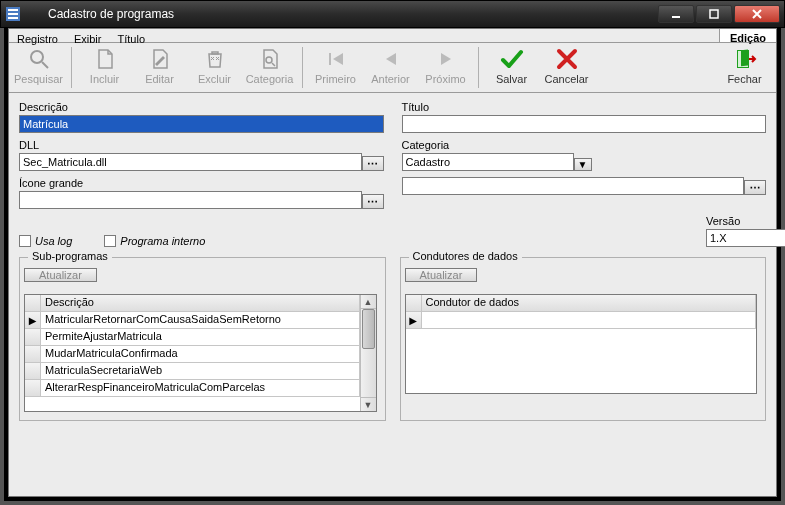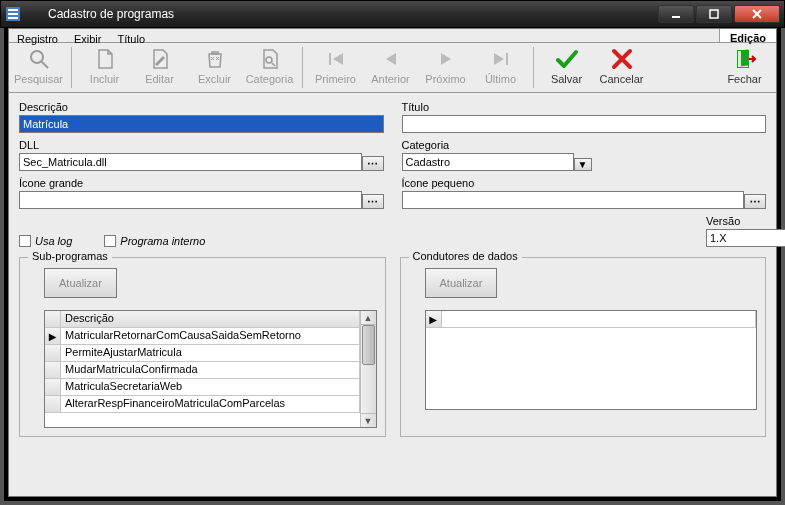--- a/index.html
+++ b/index.html
@@ -127,28 +127,28 @@
     margin-left:auto; display:flex; flex-direction:column;
   }
   .version-block .combo-wrap { width:60px; }
   
   .groups {
     display:flex; gap:14px; margin-top:10px;
   }
   .groupbox {
     flex:1;
     border:1px solid #b0b0b0;
-    position:relative; padding:10px 8px 8px 24px;
+    position:relative; padding:10px 8px 8px 4px;
   }
   .groupbox .legend {
     position:absolute; top:-8px; left:8px;
     background:#ececec; padding:0 4px; color:#000;
   }
   .btn {
-    height:30px;
+    height:14px;
     border:1px solid #7a7a7a;
     background: linear-gradient(to bottom,#f5f5f5,#d8d8d8);
     padding:0 14px;
     font:inherit; color:#888;
     margin-bottom:12px;
   }
   
   .grid {
     border:1px solid #7a7a7a; background:#fff;
     height:118px; position:relative; display:flex;
@@ -297,29 +297,20 @@
       <span>Anterior</span>
     </div>
     <div class="tbtn disabled">
       <span class="ticon">
         <svg width="22" height="22" viewBox="0 0 22 22">
             <path d="M6 5 L16 11 L6 17 z" fill="#bbb"></path>
           </svg>
       </span>
       <span>Próximo</span>
     </div>
-    <div class="tbtn disabled">
-      <span class="ticon">
-        <svg width="22" height="22" viewBox="0 0 22 22">
-            <path d="M4 5 L14 11 L4 17 z" fill="#bbb"></path>
-            <rect x="16" y="5" width="2" height="12" fill="#bbb"></rect>
-          </svg>
-      </span>
-      <span>Último</span>
-    </div>
     <div class="sep"></div>
     <div class="tbtn">
       <span class="ticon">
         <svg width="24" height="24" viewBox="0 0 24 24">
             <path d="M3 13 L9 19 L21 5" fill="none" stroke="#18a018" stroke-width="4" stroke-linecap="round" stroke-linejoin="round"></path>
           </svg>
       </span>
       <span>Salvar</span>
     </div>
     <div class="tbtn">
@@ -376,21 +367,20 @@
 
     <div class="row">
       <div class="col half">
         <span class="lbl">Ícone grande</span>
         <div class="combo-wrap">
           <input class="txt" value="" style="">
           <div class="dots-btn">⋯</div>
         </div>
       </div>
       <div class="col half">
-        <span class="lbl">Ícone pequeno</span>
         <div class="combo-wrap">
           <input class="txt" value="" style="">
           <div class="dots-btn">⋯</div>
         </div>
       </div>
     </div>
 
     <div class="row" style="align-items:flex-end; margin-top:6px;">
       <div class="check-wrap">
         <div class="check"></div>
@@ -446,20 +436,24 @@
             <div class="arrow down">▼</div>
           </div>
         </div>
       </div>
 
       <div class="groupbox">
         <div class="legend">Condutores de dados</div>
         <button class="btn">Atualizar</button>
         <div class="grid small">
           <div class="grid-body">
+            <div class="grow header">
+              <div class="gcell-marker"></div>
+              <div class="gcell">Condutor de dados</div>
+            </div>
             <div class="grow">
               <div class="gcell-marker">▶</div>
               <div class="gcell"></div>
             </div>
           </div>
         </div>
       </div>
     </div>
 
   </div>

